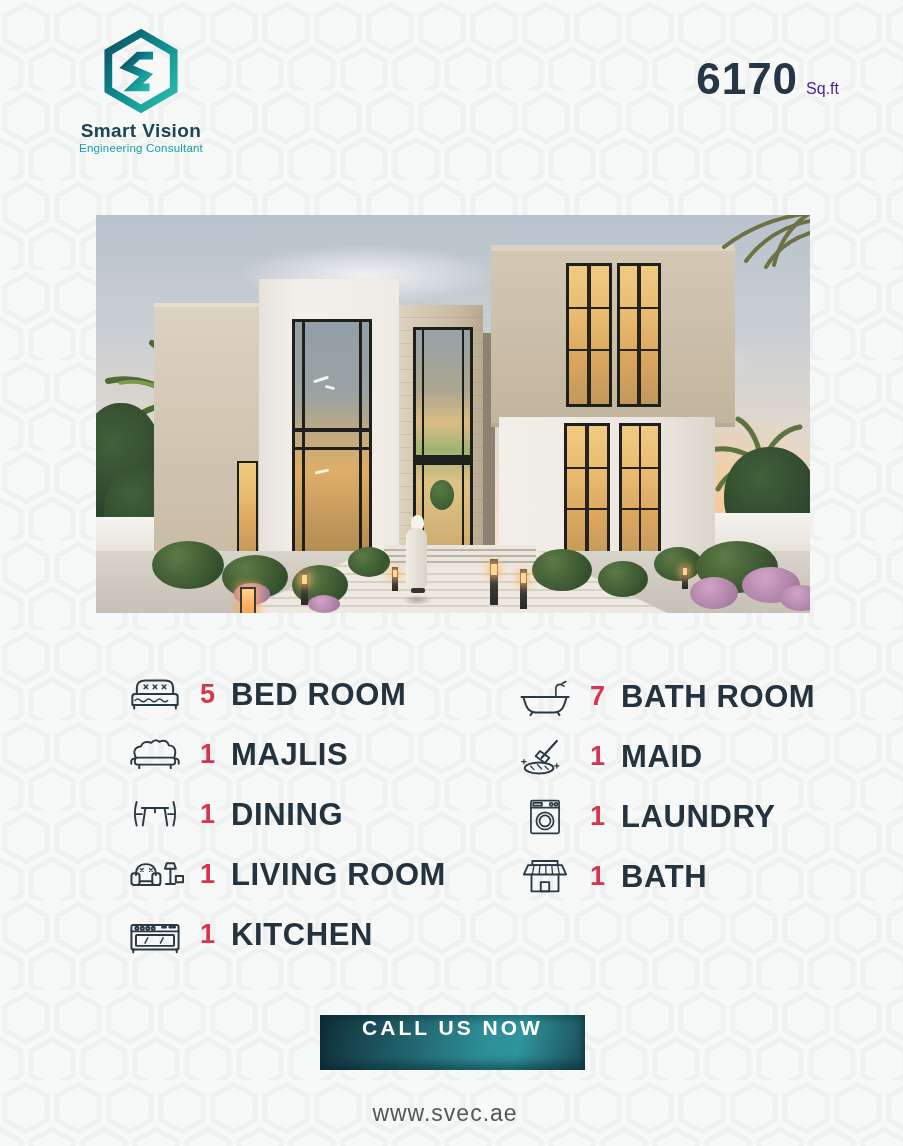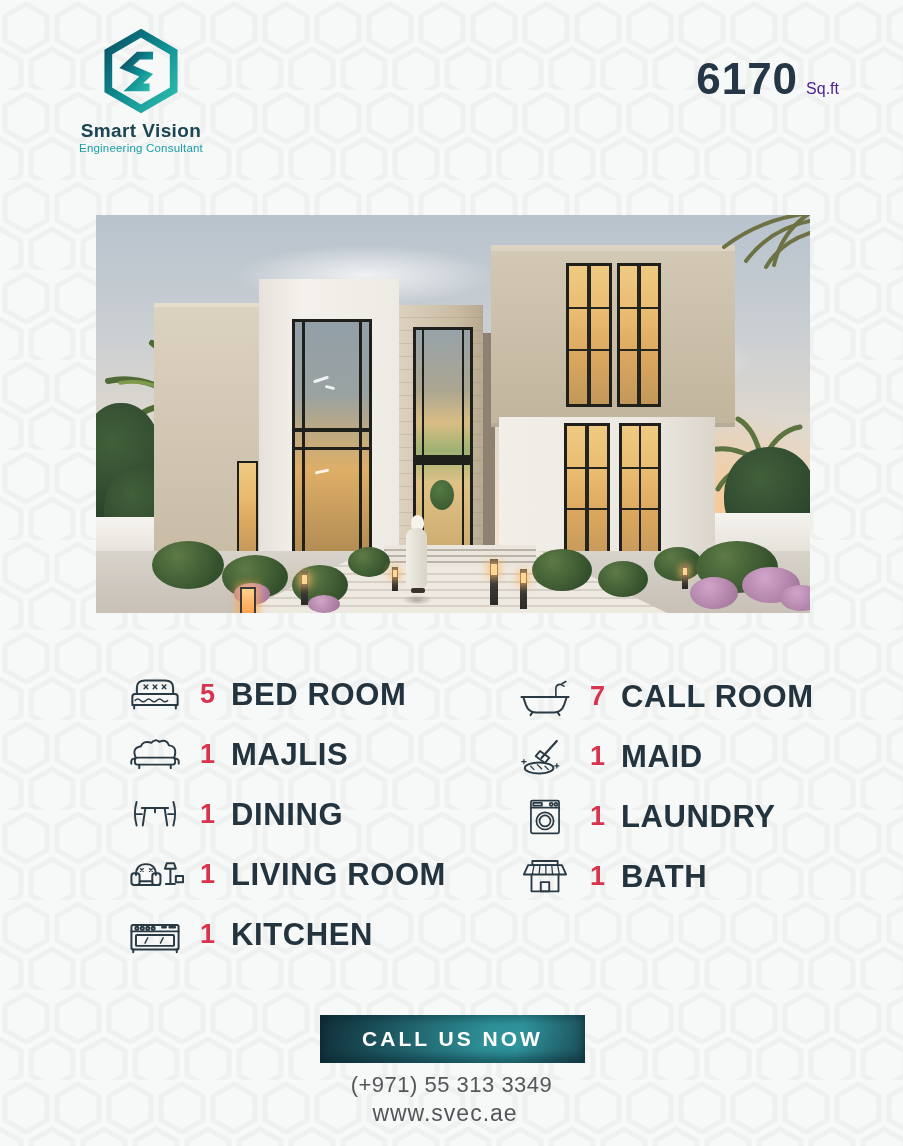--- a/index.html
+++ b/index.html
@@ -65,21 +65,21 @@
   .feat-col{display:flex;flex-direction:column;gap:15px;}
   .feat-left{left:126px;top:672px;}
   .feat-right{left:516px;top:674px;}
   .feat-row{display:flex;align-items:center;gap:16px;height:45px;}
   .feat-icon{width:58px;height:46px;flex:0 0 58px;display:flex;align-items:center;justify-content:center;}
   .feat-icon svg{stroke:#2a3a44;fill:none;stroke-width:2.2;stroke-linecap:round;stroke-linejoin:round;}
   .feat-num{font-size:27px;font-weight:bold;color:#d8344e;}
   .feat-label{font-size:31px;font-weight:bold;color:#24343f;letter-spacing:.6px;}
 
   
-  .cta{left:320px;top:1015px;width:265px;height:48px;display:flex;align-items:center;justify-content:center;
+  .cta{left:320px;top:1015px;width:265px;height:55px;display:flex;justify-content:center;
        background:linear-gradient(105deg,#102e38 0%,#1e5a64 28%,#2e8f97 62%,#2f949c 74%,#1b4a55 100%);
        box-shadow:inset 0 -7px 9px rgba(7,32,40,.45), inset 0 5px 7px rgba(7,32,40,.30);
        cursor:pointer;border:none;}
   .cta-label{color:#fff;font-size:21px;font-weight:bold;letter-spacing:3px;}
   .phone{left:0;top:1072px;width:903px;text-align:center;font-size:22px;color:#55565a;letter-spacing:.5px;}
   .site{left:0;top:1100px;width:890px;text-align:center;font-size:23px;color:#55565a;letter-spacing:1px;}
 </style>
 </head>
 <body>
 
@@ -338,21 +338,21 @@
     <div class="feat-row">
       <span class="feat-icon">
         <svg width="58" height="44" viewBox="0 0 64 44">
           <path d="M6 22 h52"></path>
           <path d="M8 22 l3 9 q3 8 11 8 h20 q8 0 11-8 l3-9"></path>
           <path d="M44 22 v-9 q0-5 5-5 l4 2 M51 7 l4-2" stroke-width="1.8"></path>
           <path d="M18 39 l-2 3 M46 39 l2 3"></path>
         </svg>
       </span>
       <span class="feat-num">7</span>
-      <span class="feat-label">CALL ROOM</span>
+      <span class="feat-label">BATH ROOM</span>
     </div>
 
     <div class="feat-row">
       <span class="feat-icon">
         <svg width="54" height="42" viewBox="0 0 64 44">
           <path d="M46 3 L28 23" stroke-width="2.6"></path>
           <path d="M21 21 l11 8 l5-6 l-11-8 Z"></path>
           <ellipse cx="25" cy="35" rx="17" ry="6.5"></ellipse>
           <path d="M15 33 l4 4 M23 31 l5 5 M32 33 l4 4" stroke-width="1.5"></path>
           <path d="M7 25 v5 M4.5 27.5 h5 M46 30 v5 M43.5 32.5 h5" stroke-width="1.5"></path>
@@ -389,16 +389,15 @@
         </svg>
       </span>
       <span class="feat-num">1</span>
       <span class="feat-label">BATH</span>
     </div>
   </div>
 
   <button class="layer cta">
     <span class="cta-label">CALL US NOW</span>
   </button>
-  <div class="layer phone">(+971) 55 313 3349</div>
   <div class="layer site">www.svec.ae</div>
 
 </div>
 
 </body></html>

